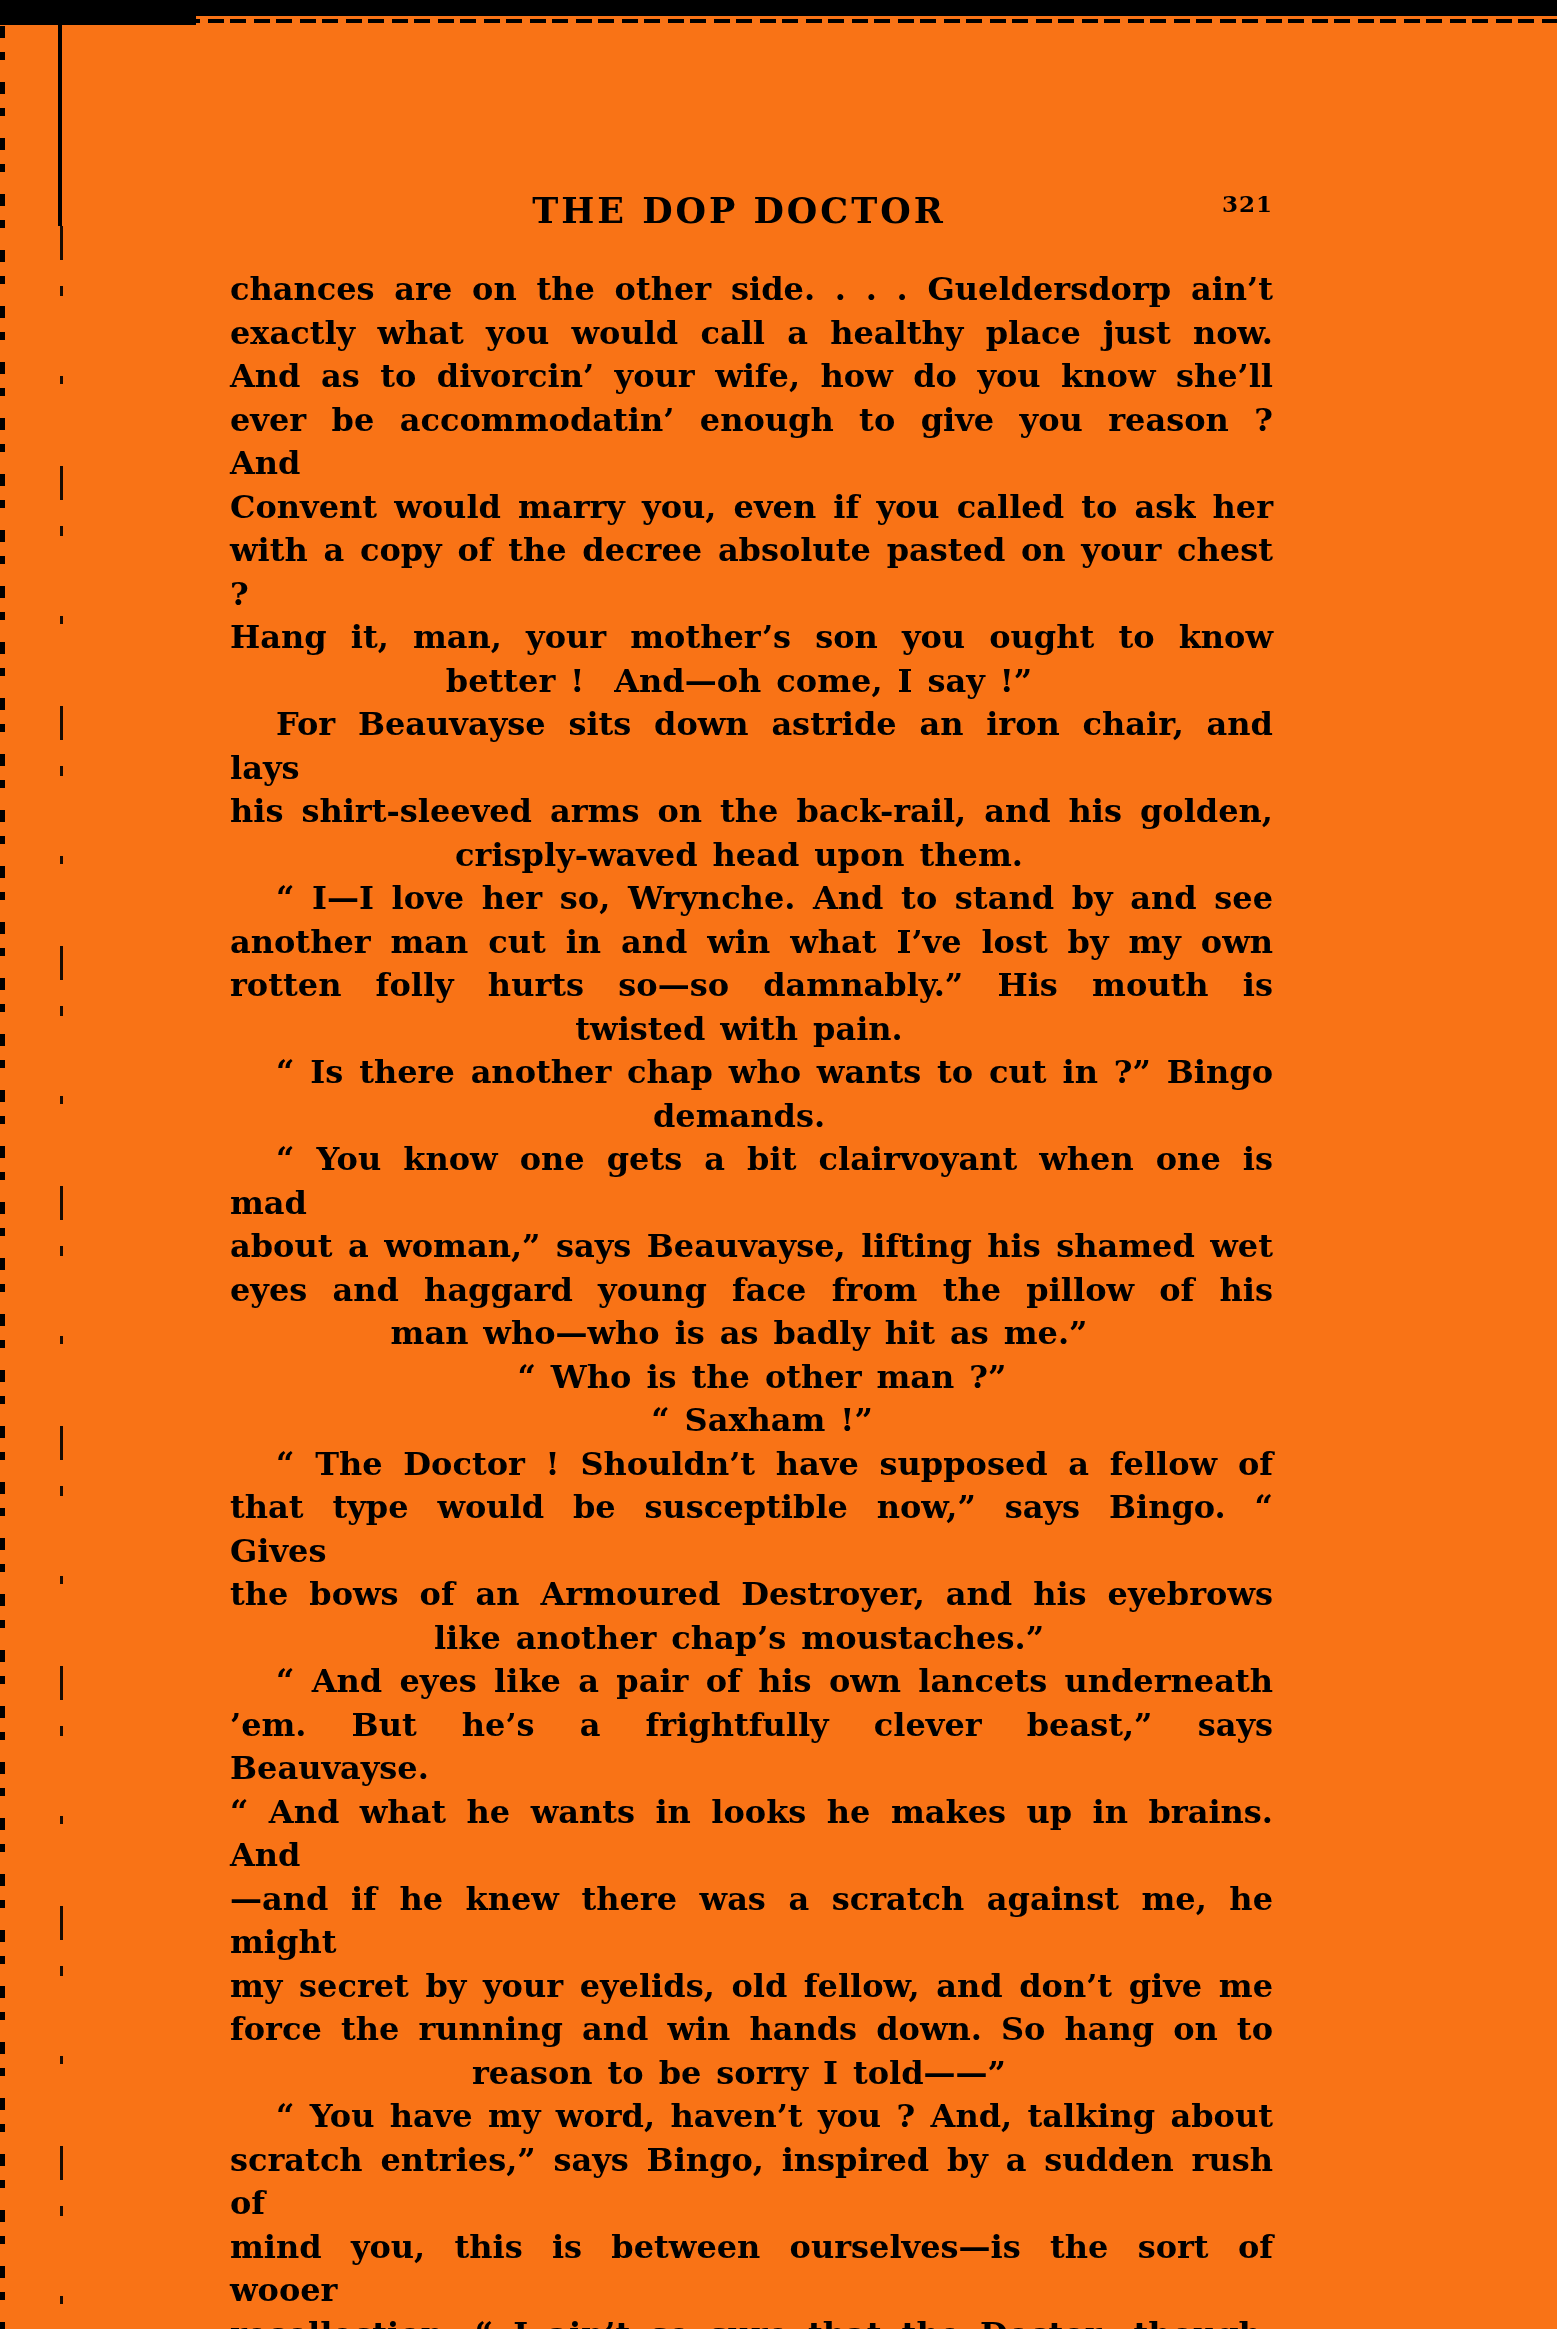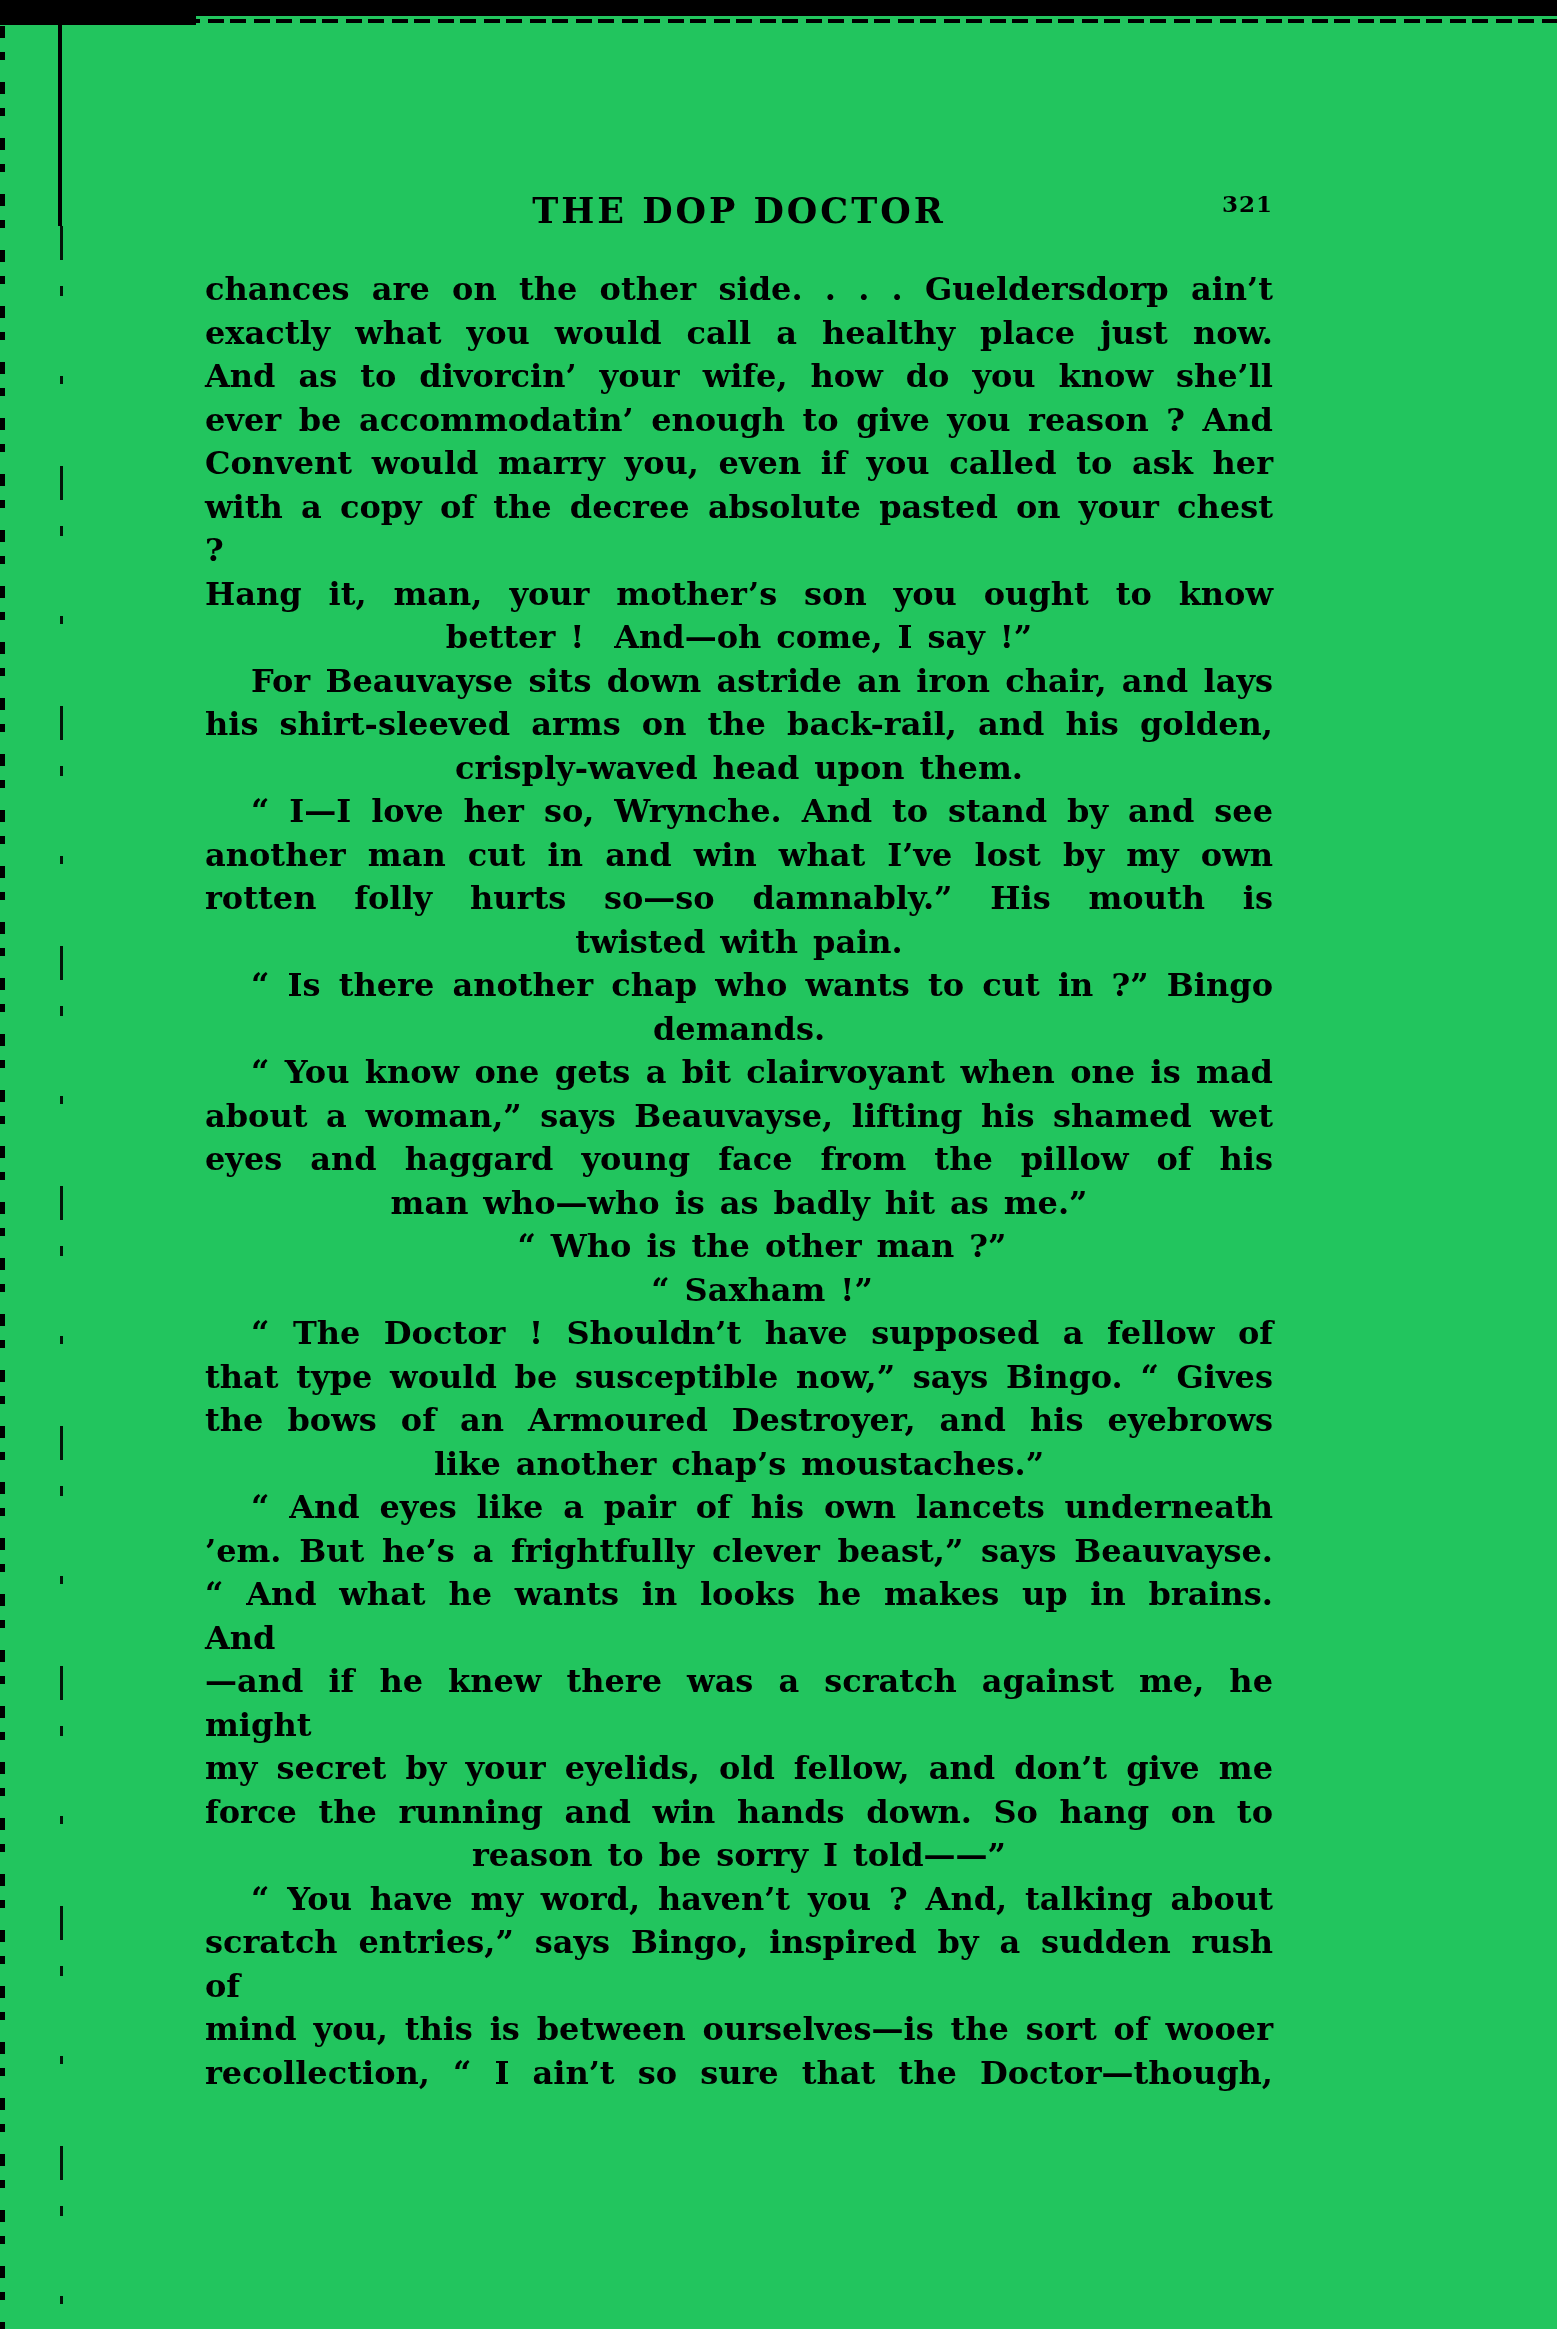--- a/index.html
+++ b/index.html
@@ -1,21 +1,21 @@
 <!DOCTYPE html>
 <html><head>
 <meta charset="utf-8">
 <style>
   html, body { margin: 0; padding: 0; background: #ffffff; }
 
   .page {
     position: relative;
     width: 1557px;
     height: 2329px;
-    background: #22c55e;
+    background: #f97316;
     color: #000000;
     font-family: "DejaVu Serif", "Liberation Serif", serif;
     overflow: hidden;
   }
 
   
   .scan-top-bar {
     position: absolute; top: 0; left: 0;
     width: 100%; height: 16px;
     background: #000;
@@ -74,20 +74,21 @@
   .page-body {
     font-size: 32px;
     line-height: 43.5px;
     font-weight: 700;
     word-spacing: 0.12em;
   }
   .line { text-align: center; }
   .line.justify {
     text-align: justify;
     text-align-last: justify;
+    margin-left: 25px;
   }
   .line.indent { text-indent: 46px; }
 </style>
 </head>
 <body>
 
 <div class="page">
   <div class="scan-top-bar"></div>
   <div class="scan-top-dash"></div>
   <div class="scan-corner-blot"></div>

